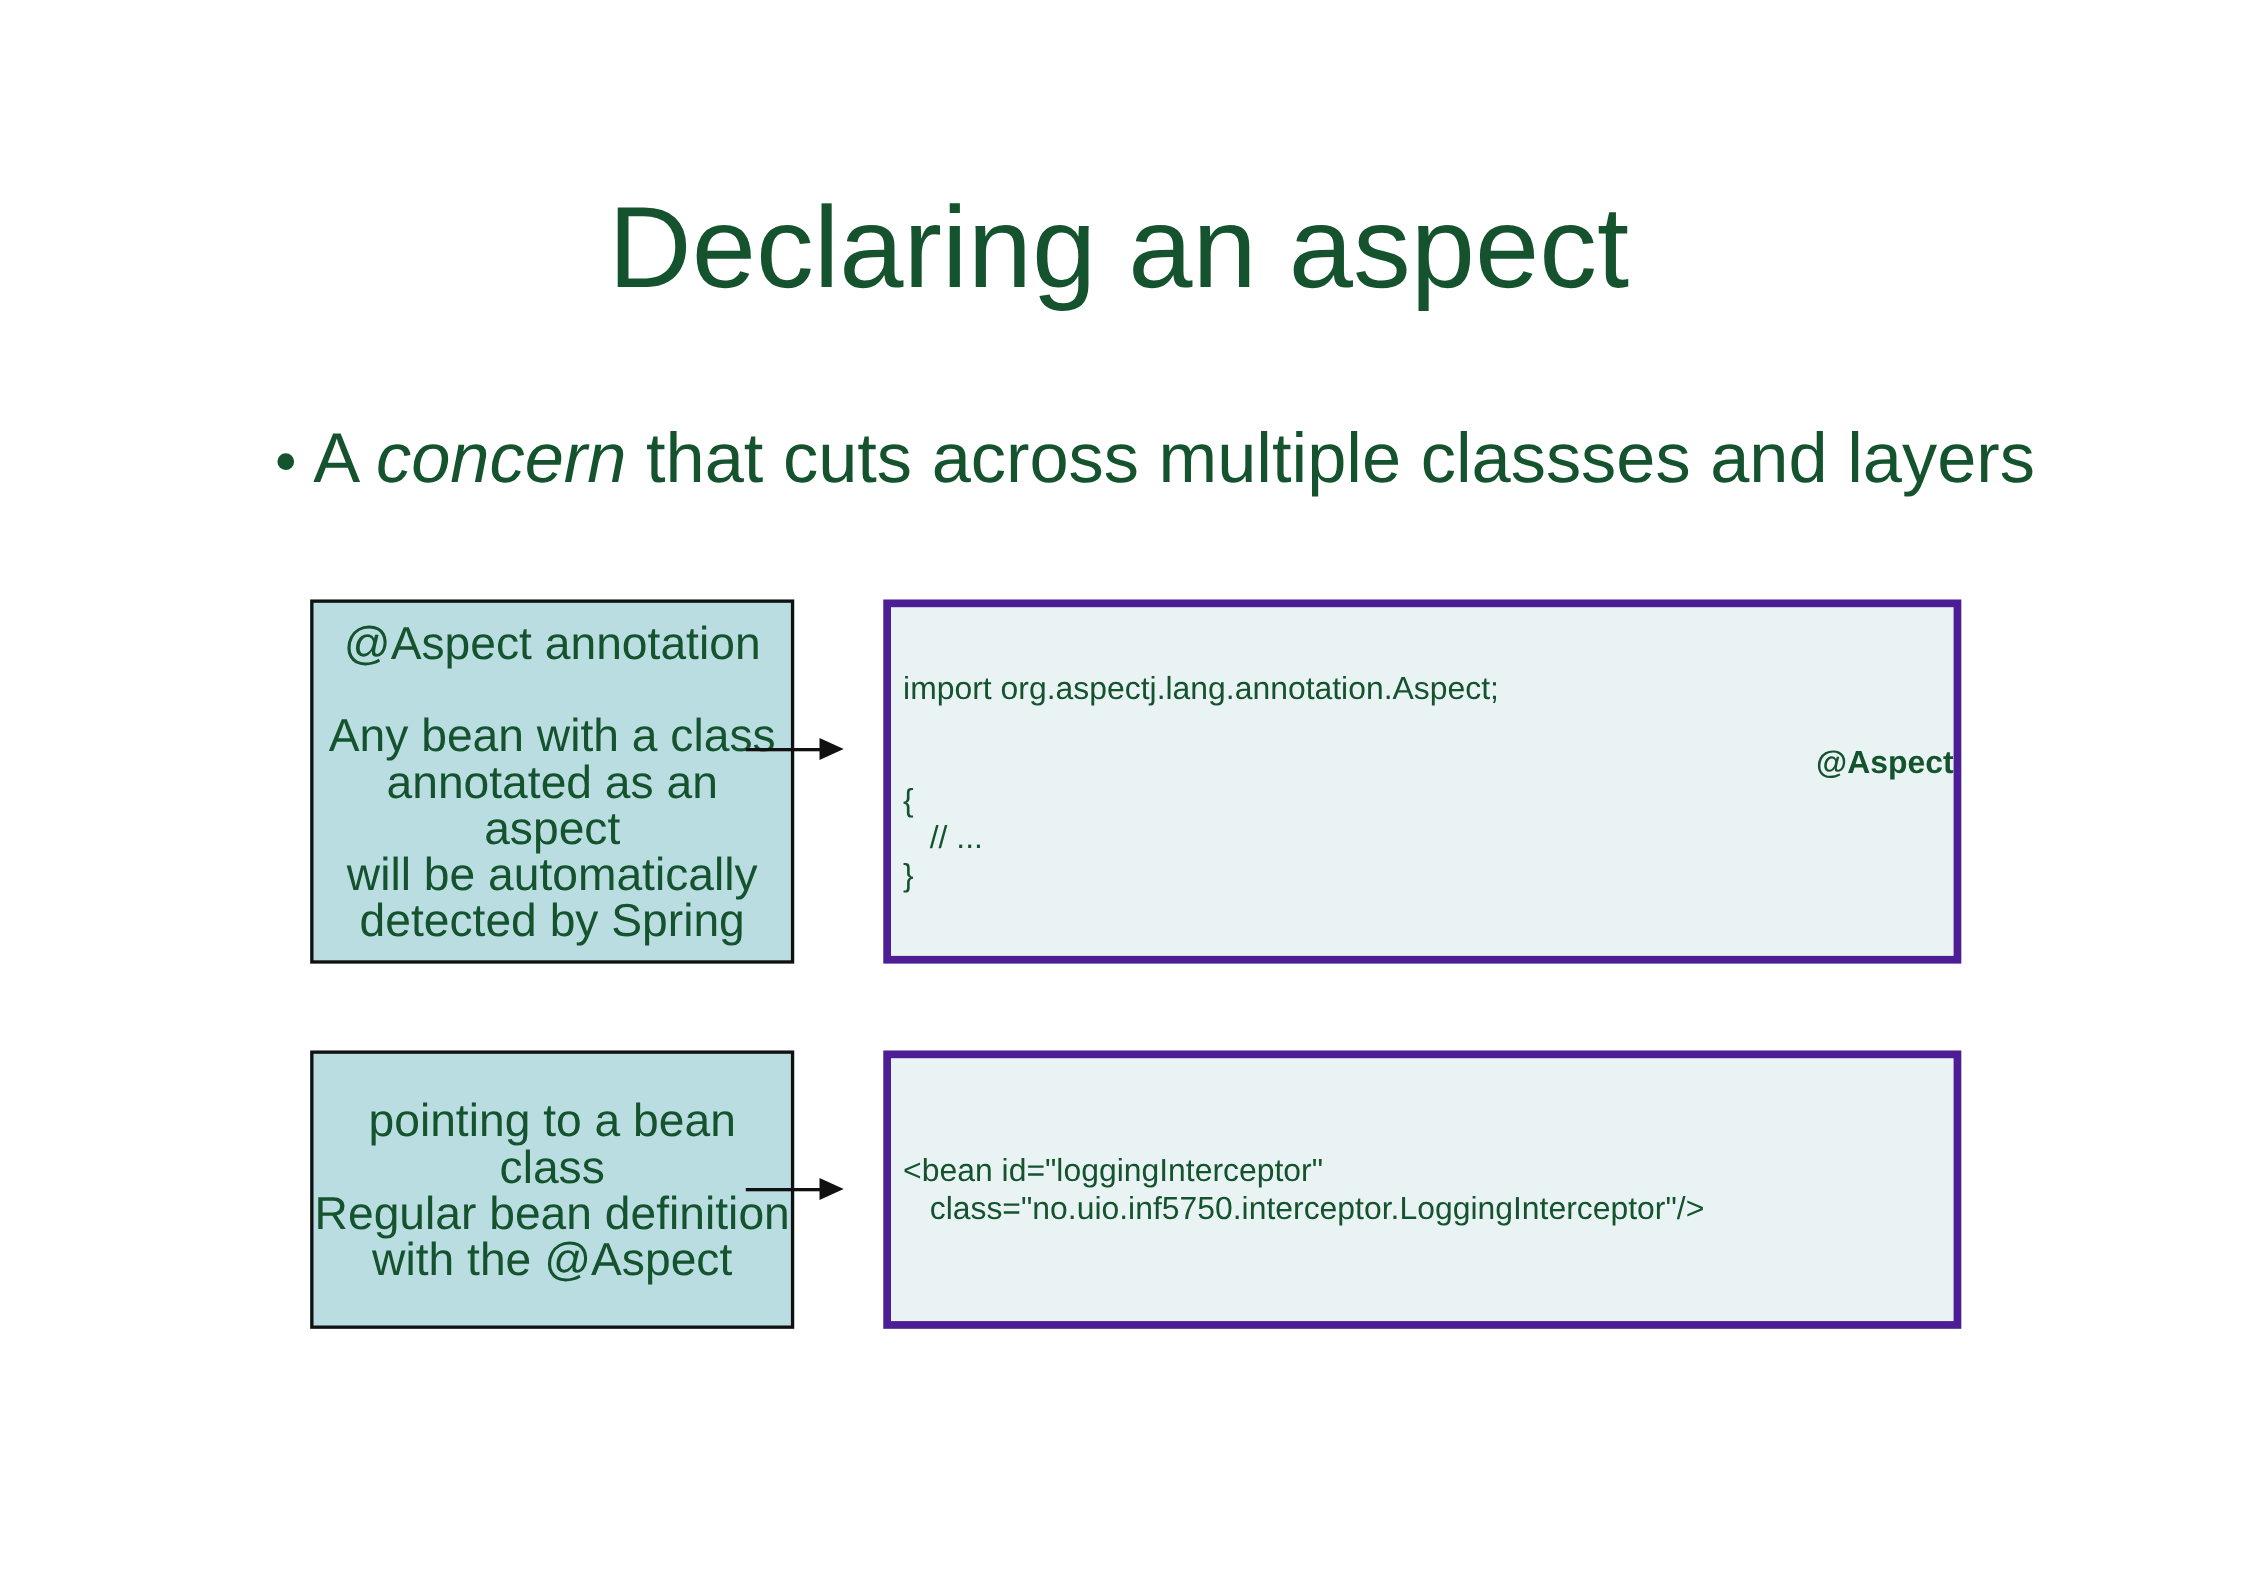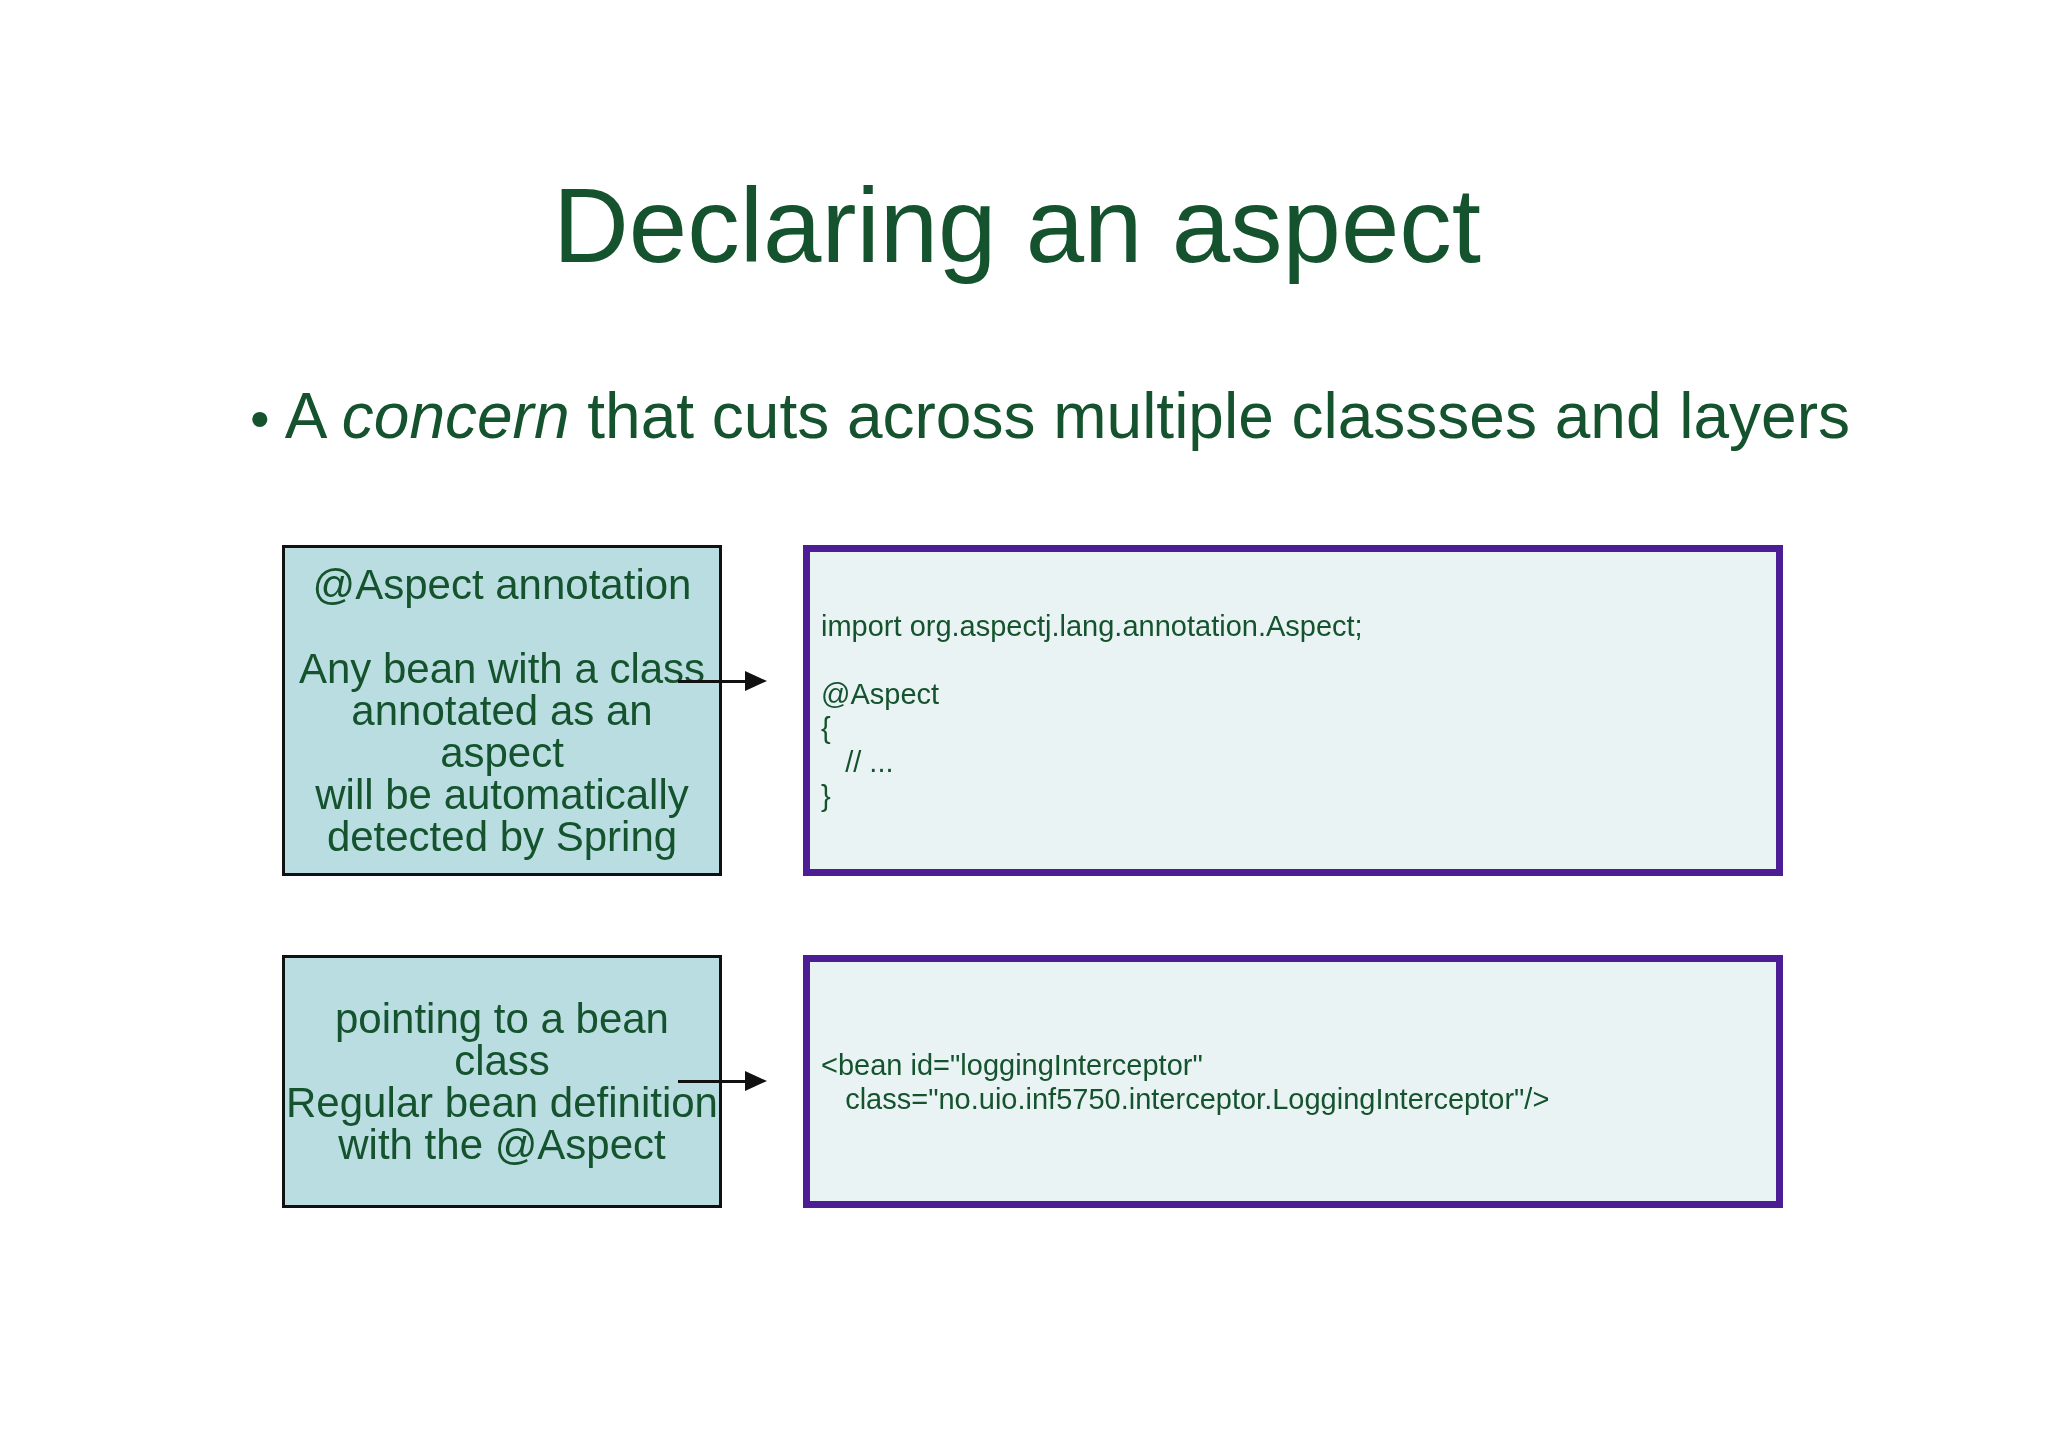--- a/index.html
+++ b/index.html
@@ -28,21 +28,21 @@
   .box-line{line-height:42px;min-height:42px;}
   .code-box{
     position:absolute;left:803px;width:980px;
     background:#e9f3f4;border:7px solid #4c1d95;box-sizing:border-box;
     display:flex;flex-direction:column;justify-content:center;
     font-size:29px;padding-left:11px;
   }
   .code-box-1{top:545px;height:331px;}
   .code-box-2{top:955px;height:253px;}
   .code-line{line-height:34px;min-height:34px;white-space:pre;}
-  .code-line.bold{font-weight:normal;}
+  .code-line.bold{font-weight:bold;text-align:right;}
   .arrow{position:absolute;left:678px;width:90px;height:28px;}
   .arrow-1{top:668px;}
   .arrow-2{top:1068px;}
   .arrow .shaft{position:absolute;left:0;top:12px;width:70px;height:3px;background:#111;}
   .arrow .head{
     position:absolute;left:67px;top:3px;width:0;height:0;
     border-top:10px solid transparent;border-bottom:10px solid transparent;
     border-left:22px solid #111;
   }
 </style>

